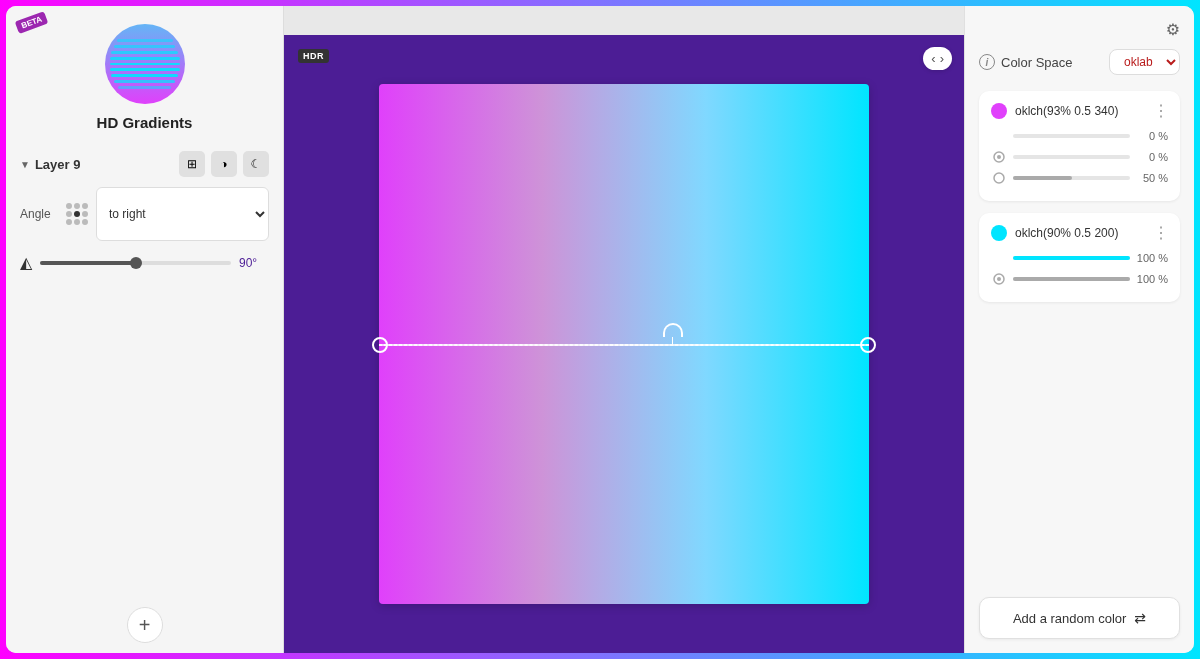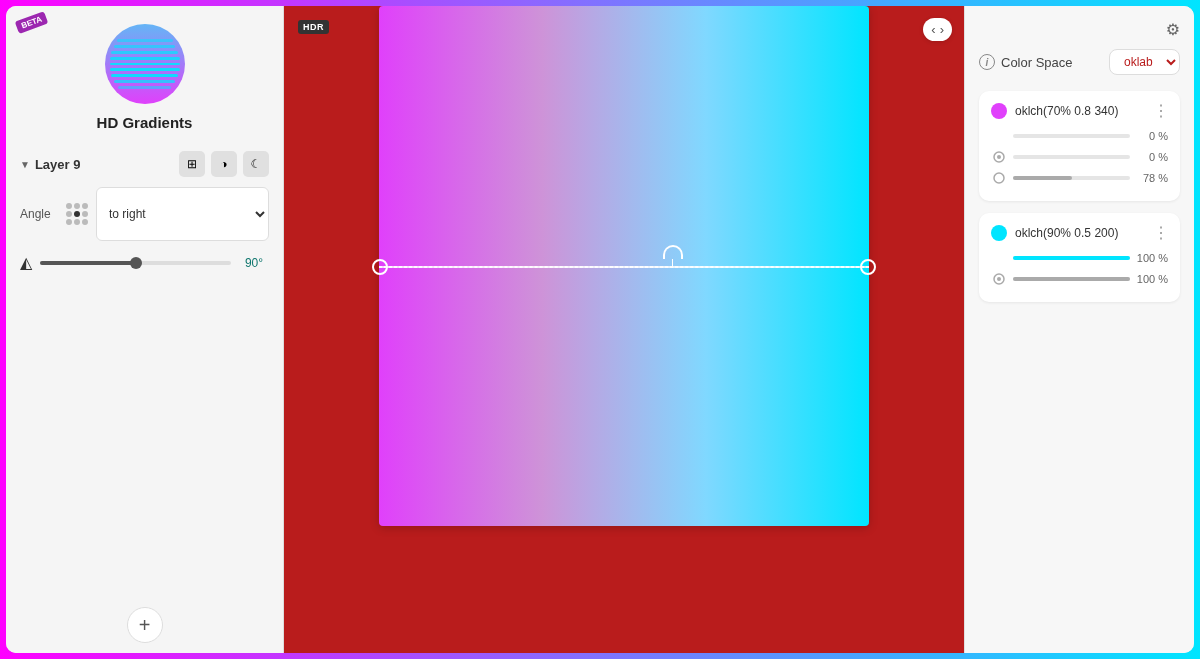--- a/index.html
+++ b/index.html
@@ -175,23 +175,23 @@
       width: 12px;
       height: 12px;
       border-radius: 50%;
       background: #555;
       position: absolute;
       top: -4px;
       transform: translateX(-50%);
     }
     .slider-value {
       font-size: 12px;
-      color: #0f766e;
+      color: #4c1d95;
       width: 30px;
-      text-align: center;
+      text-align: left;
     }
     .add-layer-btn {
       width: 36px;
       height: 36px;
       border-radius: 50%;
       background: white;
       border: 1px solid #ddd;
       cursor: pointer;
       display: flex;
       align-items: center;
@@ -218,24 +218,26 @@
     }
     .example-circle {
       width: 32px;
       height: 32px;
       border-radius: 50%;
       cursor: pointer;
     }
     
     .canvas-area {
       flex: 1;
-      background: #b91c1c;
-      display: flex;
+      background: #4c1d95;
+      display: flex;
+      align-items: center;
       justify-content: center;
       position: relative;
+      margin-top: 29px;
     }
     .hdr-badge {
       position: absolute;
       top: 14px;
       left: 14px;
       background: #333;
       color: white;
       font-size: 9px;
       font-weight: bold;
       padding: 2px 5px;
@@ -565,21 +567,21 @@
         <option>oklab</option>
         <option>oklch</option>
         <option>srgb</option>
         <option>hsl</option>
       </select>
     </div>
 
     <div class="color-stop-card">
       <div class="color-stop-header">
         <div class="color-dot" style="background: #e040fb;"></div>
-        <span class="color-stop-name">oklch(70% 0.8 340)</span>
+        <span class="color-stop-name">oklch(93% 0.5 340)</span>
         <span class="more-icon">⋮</span>
       </div>
 
       <div class="stop-slider-row">
         <div class="stop-slider-icon"></div>
         <div class="stop-slider-track">
           <div class="stop-slider-fill" style="width:0%; background:#aaa;"></div>
         </div>
         <span class="stop-slider-value">0 %</span>
       </div>
@@ -599,21 +601,21 @@
 
       <div class="stop-slider-row">
         <div class="stop-slider-icon">
           <svg width="14" height="14" viewBox="0 0 14 14">
               <circle cx="7" cy="7" r="5" fill="none" stroke="#aaa" stroke-width="1.5"></circle>
             </svg>
         </div>
         <div class="stop-slider-track">
           <div class="stop-slider-fill" style="width:50%; background:#aaa;"></div>
         </div>
-        <span class="stop-slider-value">78 %</span>
+        <span class="stop-slider-value">50 %</span>
       </div>
     </div>
 
     <div class="color-stop-card">
       <div class="color-stop-header">
         <div class="color-dot" style="background: #00e5ff;"></div>
         <span class="color-stop-name">oklch(90% 0.5 200)</span>
         <span class="more-icon">⋮</span>
       </div>
 
@@ -634,15 +636,19 @@
         </div>
         <div class="stop-slider-track">
           <div class="stop-slider-fill" style="width:100%; background:#aaa;"></div>
         </div>
         <span class="stop-slider-value">100 %</span>
       </div>
     </div>
 
     <div style="flex:1"></div>
 
+    <button class="add-random-btn">
+      <span>Add a random color</span>
+      <span class="shuffle-icon">⇄</span>
+    </button>
   </div>
 
 </div>
 
 </body></html>

